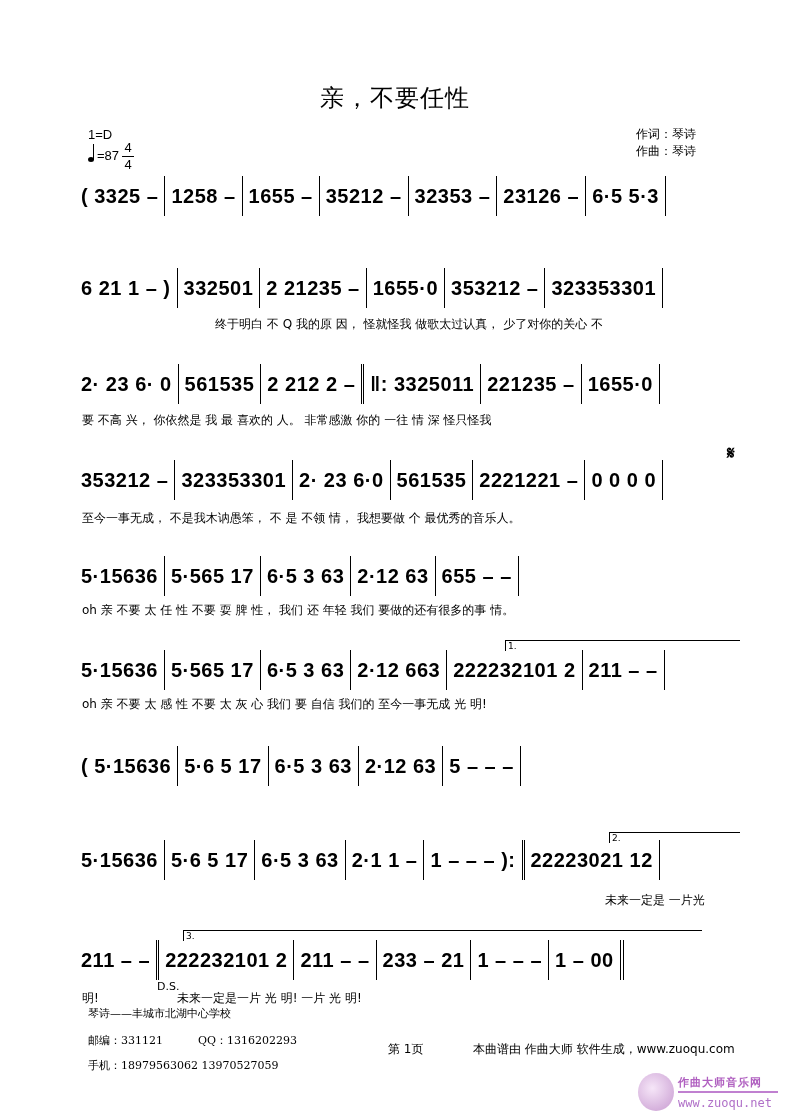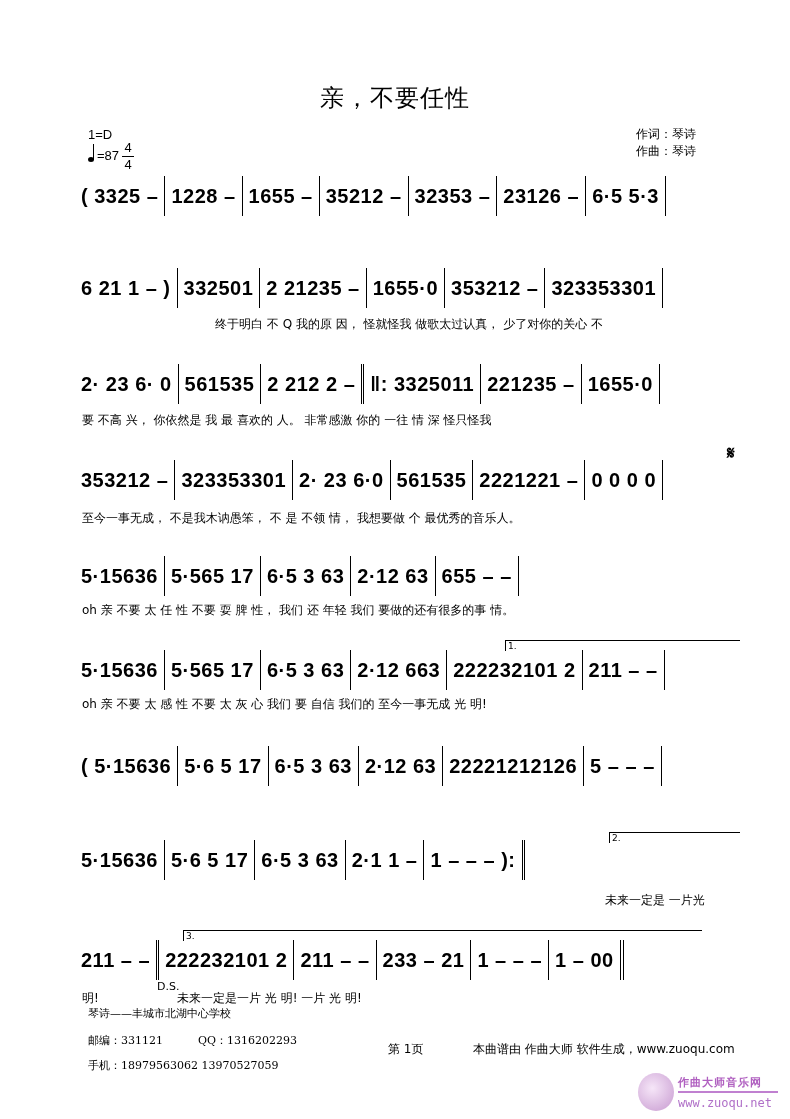--- a/index.html
+++ b/index.html
@@ -47,21 +47,21 @@
   <span class="note"></span><span>=87</span>
 </div>
 <div class="abs credits">
   <div>作词：琴诗</div>
   <div>作曲：琴诗</div>
 </div>
 
 <div class="row" style="top:176px;">
   <div class="notes">
     <span class="m">( 3325 –</span>
-    <span class="m">1228 –</span>
+    <span class="m">1258 –</span>
     <span class="m">1655 –</span>
     <span class="m">35212 –</span>
     <span class="m">32353 –</span>
     <span class="m">23126 –</span>
     <span class="m">6·5 5·3</span>
   </div>
 </div>
 
 <div class="row" style="top:268px;">
   <div class="notes">
@@ -123,33 +123,33 @@
   </div>
   <div class="lyr" style="left:7px; top:46px;">oh 亲 不要 太 感 性 不要 太 灰 心 我们 要 自信 我们的 至今一事无成 光 明!</div>
 </div>
 
 <div class="row" style="top:746px;">
   <div class="notes">
     <span class="m">( 5·15636</span>
     <span class="m">5·6 5 17</span>
     <span class="m">6·5 3 63</span>
     <span class="m">2·12 63</span>
-    <span class="m">22221212126</span>
     <span class="m">5 – – –</span>
   </div>
 </div>
 
 <div class="row" style="top:840px;">
   <div class="volta" style="left:534px; top:-8px; width:128px;">2.</div>
   <div class="notes">
     <span class="m">5·15636</span>
     <span class="m">5·6 5 17</span>
     <span class="m">6·5 3 63</span>
     <span class="m">2·1 1 –</span>
     <span class="m dbl">1 – – – ):</span>
+    <span class="m">22223021 12</span>
   </div>
   <div class="lyr" style="left:530px; top:52px;">未来一定是 一片光</div>
 </div>
 
 <div class="row" style="top:940px;">
   <div class="volta" style="left:108px; top:-10px; width:516px;">3.</div>
   <div class="notes">
     <span class="m dbl">211 – –</span>
     <span class="m">222232101 2</span>
     <span class="m">211 – –</span>

